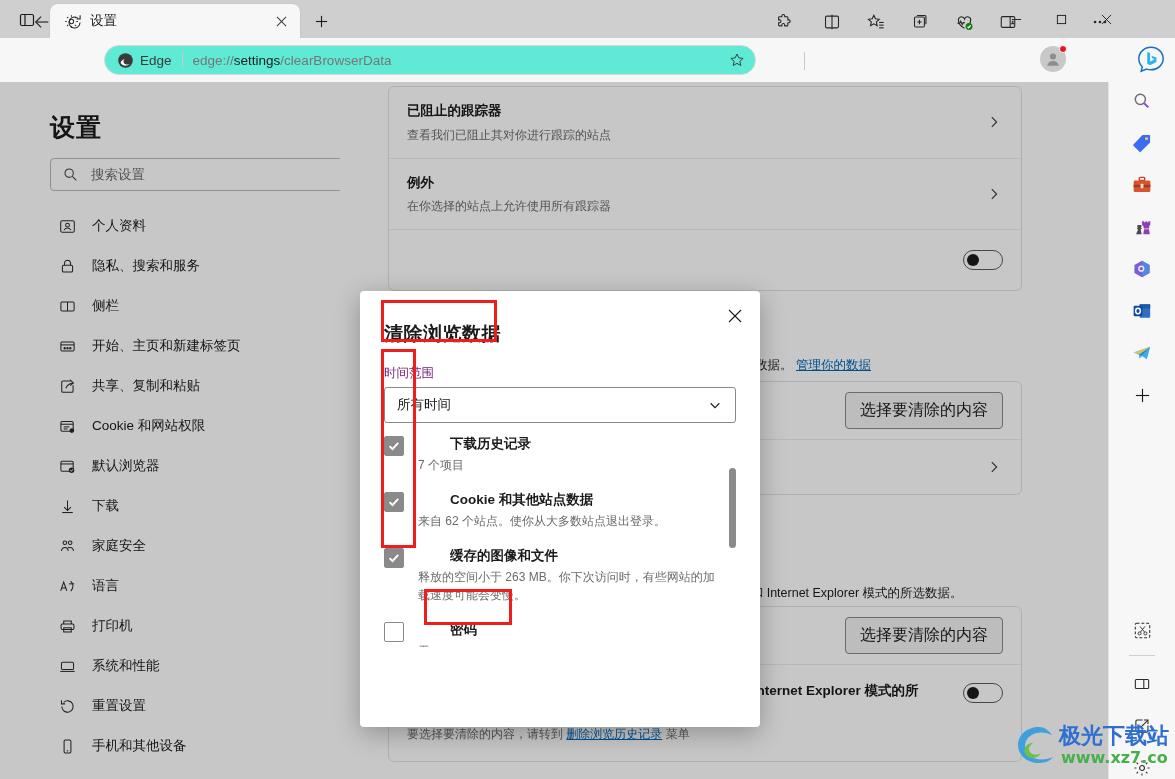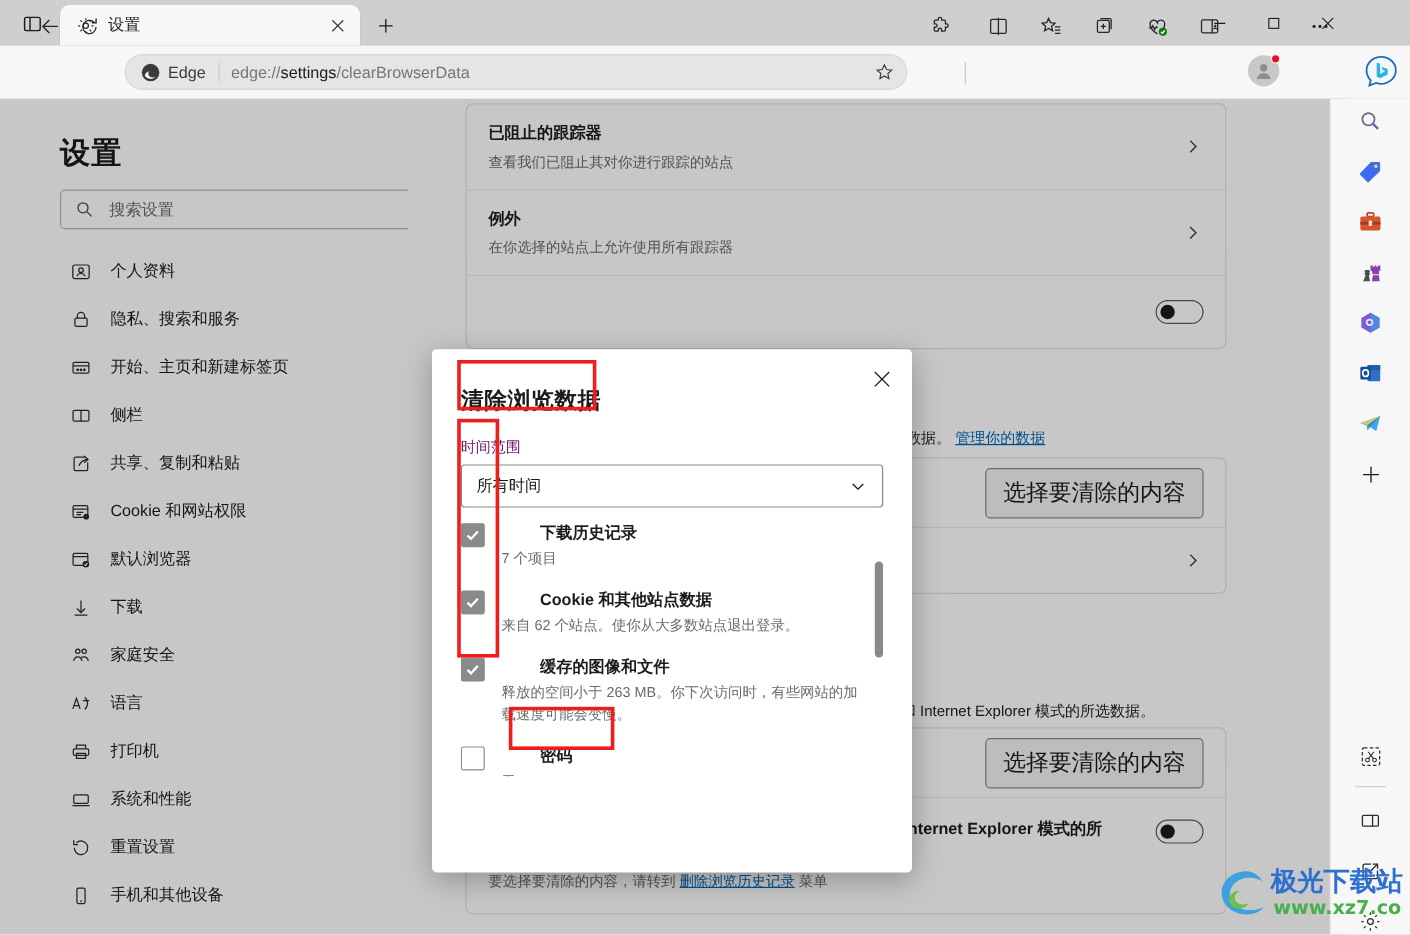--- a/index.html
+++ b/index.html
@@ -46,21 +46,21 @@
   .toolbar{
     position:absolute; left:0; top:38px; width:1175px; height:44px;
     background:#f7f7f7;
   }
   .tb-btn{
     position:absolute; top:8px; width:28px; height:28px;
     display:flex;align-items:center;justify-content:center;border-radius:4px; color:#262626;
   }
   .omnibox{
     position:absolute; left:104px; top:45px; width:652px; height:30px;
-    background:#e5e5e5; border:1px solid #d8d8d8; border-radius:15px;
+    background:#5eead4; border:1px solid #d8d8d8; border-radius:15px;
     display:flex; align-items:center; padding:0 6px 0 12px;
   }
   .omni-brand{ display:flex; align-items:center; gap:6px; font-size:13.5px; color:#3b3b3b; }
   .omni-sep{ width:1px; height:16px; background:#c9c9c9; margin:0 10px; }
   .omni-url{ flex:1; font-size:13.5px; color:#767676; white-space:nowrap; overflow:hidden;}
   .omni-url b{ color:#1b1b1b; font-weight:400;}
   .omni-star{ width:24px;height:24px;display:flex;align-items:center;justify-content:center;color:#3b3b3b;}
 
   .bingbtn{
     position:absolute; right:8px; top:44px; width:32px;height:32px;
@@ -118,21 +118,21 @@
   .crow .ct{ font-size:13.5px; font-weight:700; color:#1b1b1b; line-height:1.45; }
   .crow .cs{ font-size:12px; color:#6b6b6b; margin-top:5px; line-height:1.5; }
   .chev{ width:18px;height:18px;display:flex;align-items:center;justify-content:center;color:#3b3b3b;flex:0 0 18px;}
   .toggle{
     width:40px; height:20px; border-radius:10px; border:1px solid #5b5b5b;
     background:#fff; position:relative; flex:0 0 40px;
   }
   .toggle .knob{ position:absolute; left:3px; top:3px; width:12px;height:12px;border-radius:50%; background:#1b1b1b;}
   .btn-outline{
     border:1px solid #8a8a8a; background:#f3f3f3; border-radius:4px;
-    padding:7px 14px; font-size:19px; color:#1b1b1b; font-family:inherit; white-space:nowrap;
+    padding:7px 14px; font-size:16px; color:#1b1b1b; font-family:inherit; white-space:nowrap;
   }
   .lnk{ color:#0067b8; text-decoration:underline; }
 
   
   .dialog{
     position:absolute; left:360px; top:209px; width:400px; height:436px;
     background:#fff; border-radius:4px; z-index:60;
     box-shadow:0 6px 26px rgba(0,0,0,.28);
   }
   .dlg-close{
@@ -368,36 +368,36 @@
                 <rect x="3.6" y="7.6" width="10.8" height="7.2" rx="1.4"></rect>
                 <path d="M5.8 7.6V5.6a3.2 3.2 0 0 1 6.4 0v2"></path>
               </svg>
             </span>
           <span class="nl">隐私、搜索和服务</span>
         </div>
         <div class="nav-item">
           <span class="ni">
               <svg width="17" height="17" viewBox="0 0 18 18" fill="none" stroke="currentColor" stroke-width="1.1">
                 <rect x="2" y="4.2" width="14" height="9.6" rx="1.3"></rect>
+                <line x1="9" y1="4.2" x2="9" y2="13.8"></line>
+              </svg>
+            </span>
+          <span class="nl">侧栏</span>
+        </div>
+        <div class="nav-item">
+          <span class="ni">
+              <svg width="17" height="17" viewBox="0 0 18 18" fill="none" stroke="currentColor" stroke-width="1.1">
+                <rect x="2" y="4.2" width="14" height="9.6" rx="1.3"></rect>
                 <line x1="2" y1="7.3" x2="16" y2="7.3"></line>
                 <circle cx="6" cy="10.8" r=".7" fill="currentColor"></circle>
                 <circle cx="9" cy="10.8" r=".7" fill="currentColor"></circle>
                 <circle cx="12" cy="10.8" r=".7" fill="currentColor"></circle>
               </svg>
             </span>
           <span class="nl">开始、主页和新建标签页</span>
-        </div>
-        <div class="nav-item">
-          <span class="ni">
-              <svg width="17" height="17" viewBox="0 0 18 18" fill="none" stroke="currentColor" stroke-width="1.1">
-                <rect x="2" y="4.2" width="14" height="9.6" rx="1.3"></rect>
-                <line x1="9" y1="4.2" x2="9" y2="13.8"></line>
-              </svg>
-            </span>
-          <span class="nl">侧栏</span>
         </div>
         <div class="nav-item">
           <span class="ni">
               <svg width="17" height="17" viewBox="0 0 18 18" fill="none" stroke="currentColor" stroke-width="1.1">
                 <path d="M12.4 3.1H4.3c-.8 0-1.4.6-1.4 1.4v9.2c0 .8.6 1.4 1.4 1.4h9.2c.8 0 1.4-.6 1.4-1.4V7.8"></path>
                 <path d="M7.2 10.8c1.6-3.9 4.2-5.4 8-5.6"></path>
                 <polyline points="11.7,2 15.2,5.2 11.7,8"></polyline>
               </svg>
             </span>
           <span class="nl">共享、复制和粘贴</span>

